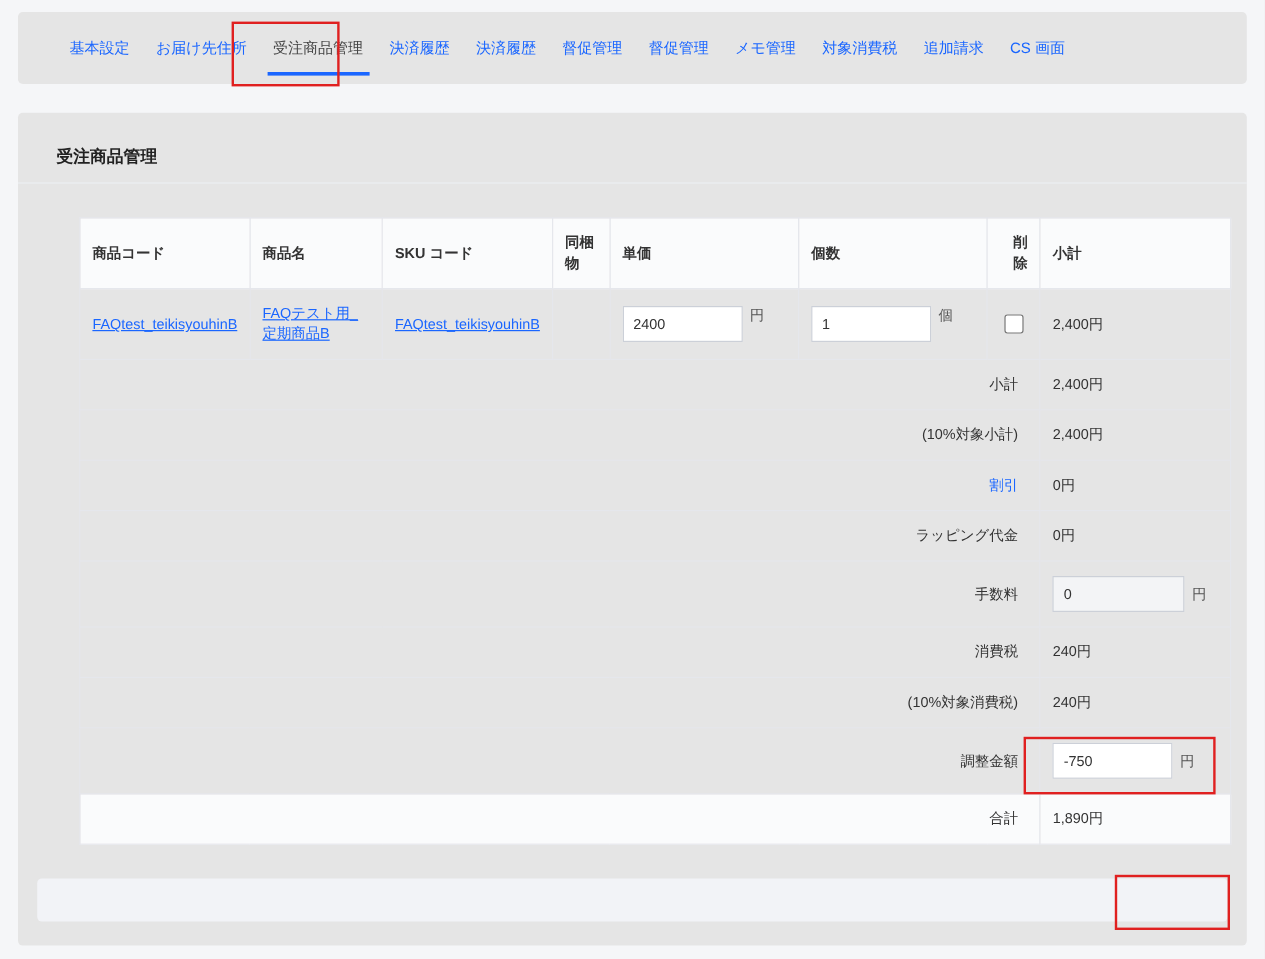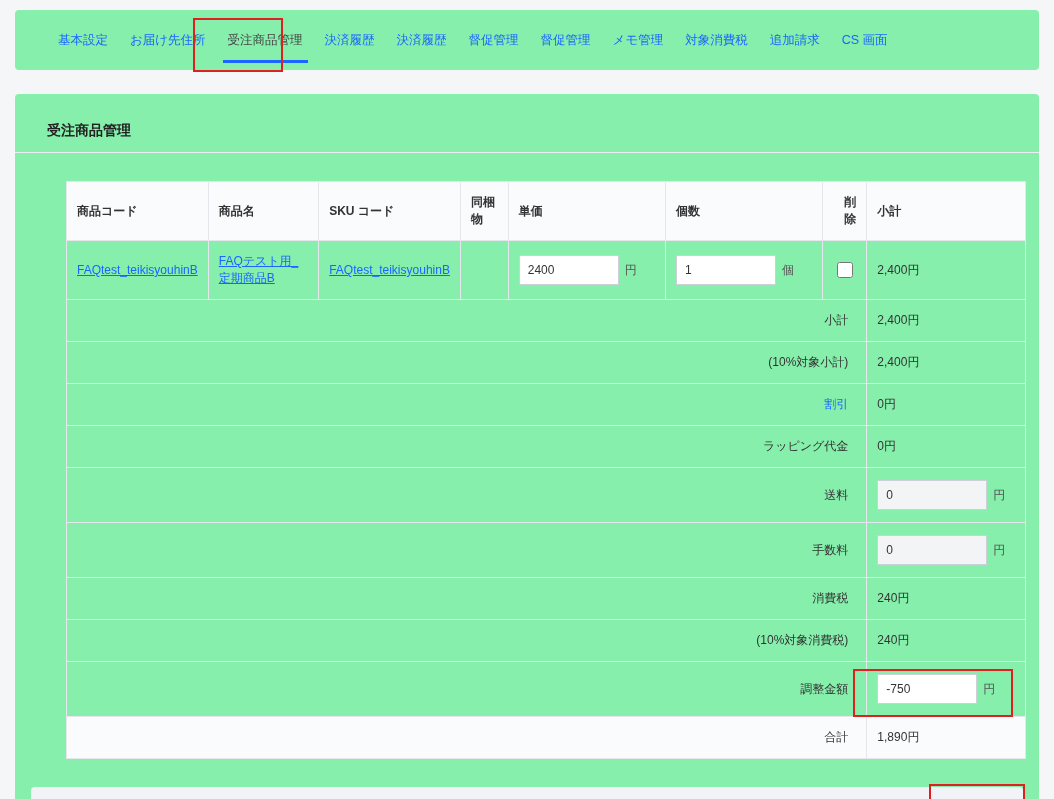--- a/index.html
+++ b/index.html
@@ -5,21 +5,21 @@
   * { box-sizing: border-box; }
   body {
     margin: 0;
     font-family: -apple-system, BlinkMacSystemFont, "Segoe UI", "Hiragino Sans", "Meiryo", sans-serif;
     background: #f5f6f8;
     font-size: 12px;
     color: #333;
     padding: 10px 15px 30px;
   }
   .card {
-    background: #86efac;
+    background: #e5e5e5;
     border-radius: 4px;
     margin-bottom: 24px;
   }
   .tabs {
     display: flex;
     align-items: center;
     padding: 0 32px;
     height: 60px;
   }
   .tab {
@@ -103,21 +103,21 @@
     align-items:center;
     padding: 18px 22px;
     background: #f2f3f7;
     border-radius:4px;
     margin: 0 16px;
   }
   .chk-del {
     width:16px; height:16px;
   }
   .tab-wrap { position:relative;}
-  .cell-input-wrap { display:flex; align-items:center;}
+  .cell-input-wrap { display:flex; }
   .subtotal-cell-input { display:flex; align-items:center; }
 </style>
 </head>
 <body>
 
 <div class="card tab-wrap">
   <nav class="tabs">
     <a class="tab">基本設定</a>
     <a class="tab">お届け先住所</a>
     <a class="tab active">受注商品管理</a>
@@ -192,29 +192,20 @@
             </tr>
         <tr class="summary-row">
               <td colspan="7" class="label"><span class="discount-link">割引</span></td>
               <td class="val">0円</td>
             </tr>
         <tr class="summary-row">
               <td colspan="7" class="label">ラッピング代金</td>
               <td class="val">0円</td>
             </tr>
         <tr class="summary-row">
-              <td colspan="7" class="label">送料</td>
-          <td class="val">
-            <div class="subtotal-cell-input">
-              <input class="inp" style="width: 110px; background: rgb(243, 244, 246);" value="0">
-              <span class="unit">円</span>
-            </div>
-          </td>
-            </tr>
-        <tr class="summary-row">
               <td colspan="7" class="label">手数料</td>
           <td class="val">
             <div class="subtotal-cell-input">
               <input class="inp" style="width: 110px; background: rgb(243, 244, 246);" value="0">
               <span class="unit">円</span>
             </div>
           </td>
             </tr>
         <tr class="summary-row">
               <td colspan="7" class="label">消費税</td>

